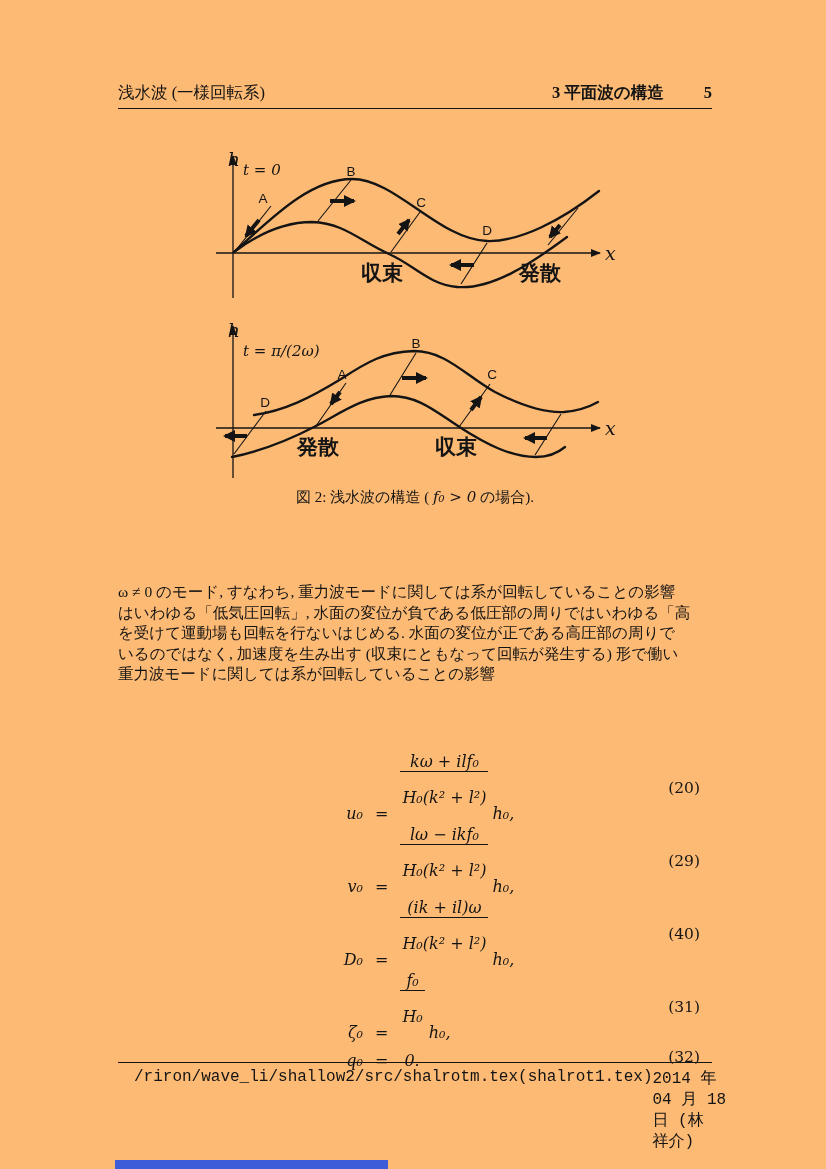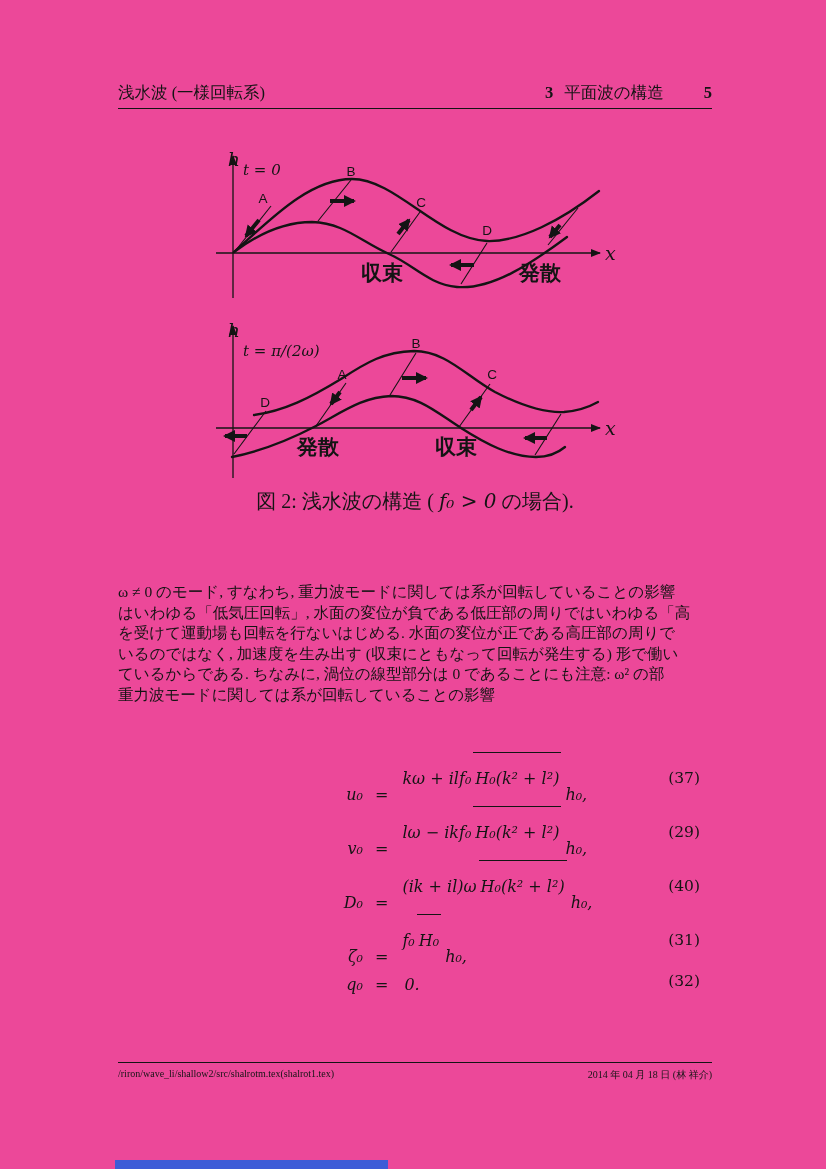--- a/index.html
+++ b/index.html
@@ -1,60 +1,60 @@
 <!DOCTYPE html>
 <html><head>
 <meta charset="utf-8">
 <style>
   html,body{margin:0;padding:0;background:#e8e8e8;}
   #page{
-    position:relative;width:826px;height:1169px;background:#ec4899;
+    position:relative;width:826px;height:1169px;background:#fdba74;
     font-family:"Liberation Serif","DejaVu Serif",serif;color:#141414;
     overflow:hidden;margin:0 auto;
   }
   .abs{position:absolute;}
   
   #hdr{left:118px;top:82px;width:594px;display:flex;align-items:baseline;font-size:16.5px;}
   #hdr .grow{flex:1;}
   #hdr .secno{font-weight:bold;}
-  #hdr .sectitle{margin-left:11px;font-weight:normal;}
+  #hdr .sectitle{margin-left:4px;font-weight:bold;}
   #hdr .pageno{margin-left:40px;font-weight:bold;}
   #hdr-rule{left:118px;top:108px;width:594px;height:0;border-top:1.4px solid #141414;}
   
   #fig-svg{left:90px;top:138px;}
   .curve{fill:none;stroke:#141414;stroke-width:2.3;stroke-linecap:round;}
   .axis{stroke:#141414;stroke-width:1.3;fill:none;}
   .conn{stroke:#141414;stroke-width:1.1;fill:none;}
   .barrow{stroke:#141414;stroke-width:4;fill:none;}
   .axis-label{font-family:"DejaVu Serif","Liberation Serif",serif;font-style:italic;font-size:19px;fill:#141414;}
   .time-label{font-family:"DejaVu Serif","Liberation Serif",serif;font-style:italic;font-size:15px;fill:#141414;}
   .pt-label{font-family:"Liberation Sans","DejaVu Sans",sans-serif;font-size:13.5px;fill:#141414;}
   .cv-label{font-family:"Liberation Sans","DejaVu Sans",sans-serif;font-size:21px;font-weight:bold;fill:#141414;}
   
-  #caption{left:118px;top:488px;width:594px;text-align:center;font-size:20px;}
+  #caption{left:118px;top:488px;width:594px;text-align:center;font-size:15px;}
   .imath{font-style:italic;font-family:"DejaVu Serif","Liberation Serif",serif;}
   
   #para{left:118px;top:582px;width:598px;font-size:15.5px;line-height:20.6px;}
   #para .pline{white-space:nowrap;}
   
   #eqs{left:118px;top:752px;width:594px;}
   .eqrow{position:relative;display:flex;align-items:flex-end;padding-left:215px;margin-bottom:2px;min-height:26px;
          font-family:"DejaVu Serif","Liberation Serif",serif;font-style:italic;font-size:16px;}
   .eq-lhs{display:inline-block;width:30px;text-align:right;}
   .eq-rel{margin:0 12px;font-style:normal;}
-  .frac{display:inline-flex;flex-direction:row;align-items:center;text-align:center;line-height:19px;}
+  .frac{display:inline-flex;flex-direction:column;align-items:center;text-align:center;line-height:19px;}
   .frac .den{border-top:1.1px solid #141414;padding:16px 2px;}
   .frac .num{padding:0 2px;}
   .eq-tail{margin-left:4px;}
   .eq-no{position:absolute;right:12px;top:50%;transform:translateY(-50%);font-style:normal;font-size:15.5px;}
   
   #closing{left:118px;top:959px;font-size:15.5px;white-space:nowrap;}
   
   #ftr-rule{left:118px;top:1062px;width:594px;height:0;border-top:1.2px solid #141414;}
-  #ftr{left:118px;top:1068px;width:594px;display:flex;justify-content:space-between;font-size:10px;}
+  #ftr{left:134px;top:1068px;width:594px;display:flex;justify-content:space-between;font-size:16px;font-family:Liberation Mono, monospace;}
   
   #bluebar{left:115px;top:1160px;width:273px;height:9px;}
 </style>
 </head>
 <body>
 
 <div id="page">
 
   <div class="abs" id="hdr">
     <span>浅水波 (一様回転系)</span>
@@ -136,35 +136,34 @@
 
   <div class="abs" id="caption">
     <span>図 2: 浅水波の構造 ( </span><span class="imath">f₀ &gt; 0</span><span> の場合).</span>
   </div>
 
   <div class="abs" id="para">
     <div class="pline">ω ≠ 0 のモード, すなわち, 重力波モードに関しては系が回転していることの影響</div>
     <div class="pline">はいわゆる「低気圧回転」, 水面の変位が負である低圧部の周りではいわゆる「高</div>
     <div class="pline">を受けて運動場も回転を行ないはじめる. 水面の変位が正である高圧部の周りで</div>
     <div class="pline">いるのではなく, 加速度を生み出す (収束にともなって回転が発生する) 形で働い</div>
-    <div class="pline">ているからである. ちなみに, 渦位の線型部分は 0 であることにも注意: ω² の部</div>
     <div class="pline">重力波モードに関しては系が回転していることの影響</div>
   </div>
 
   <div class="abs" id="eqs">
 
     <div class="eqrow">
       <span class="eq-lhs">u₀</span>
       <span class="eq-rel">=</span>
       <span class="frac">
         <span class="num">kω + ilf₀</span>
         <span class="den">H₀(k² + l²)</span>
       </span>
       <span class="eq-tail">h₀,</span>
-      <span class="eq-no">(37)</span>
+      <span class="eq-no">(20)</span>
     </div>
 
     <div class="eqrow">
       <span class="eq-lhs">v₀</span>
       <span class="eq-rel">=</span>
       <span class="frac">
         <span class="num">lω − ikf₀</span>
         <span class="den">H₀(k² + l²)</span>
       </span>
       <span class="eq-tail">h₀,</span>

